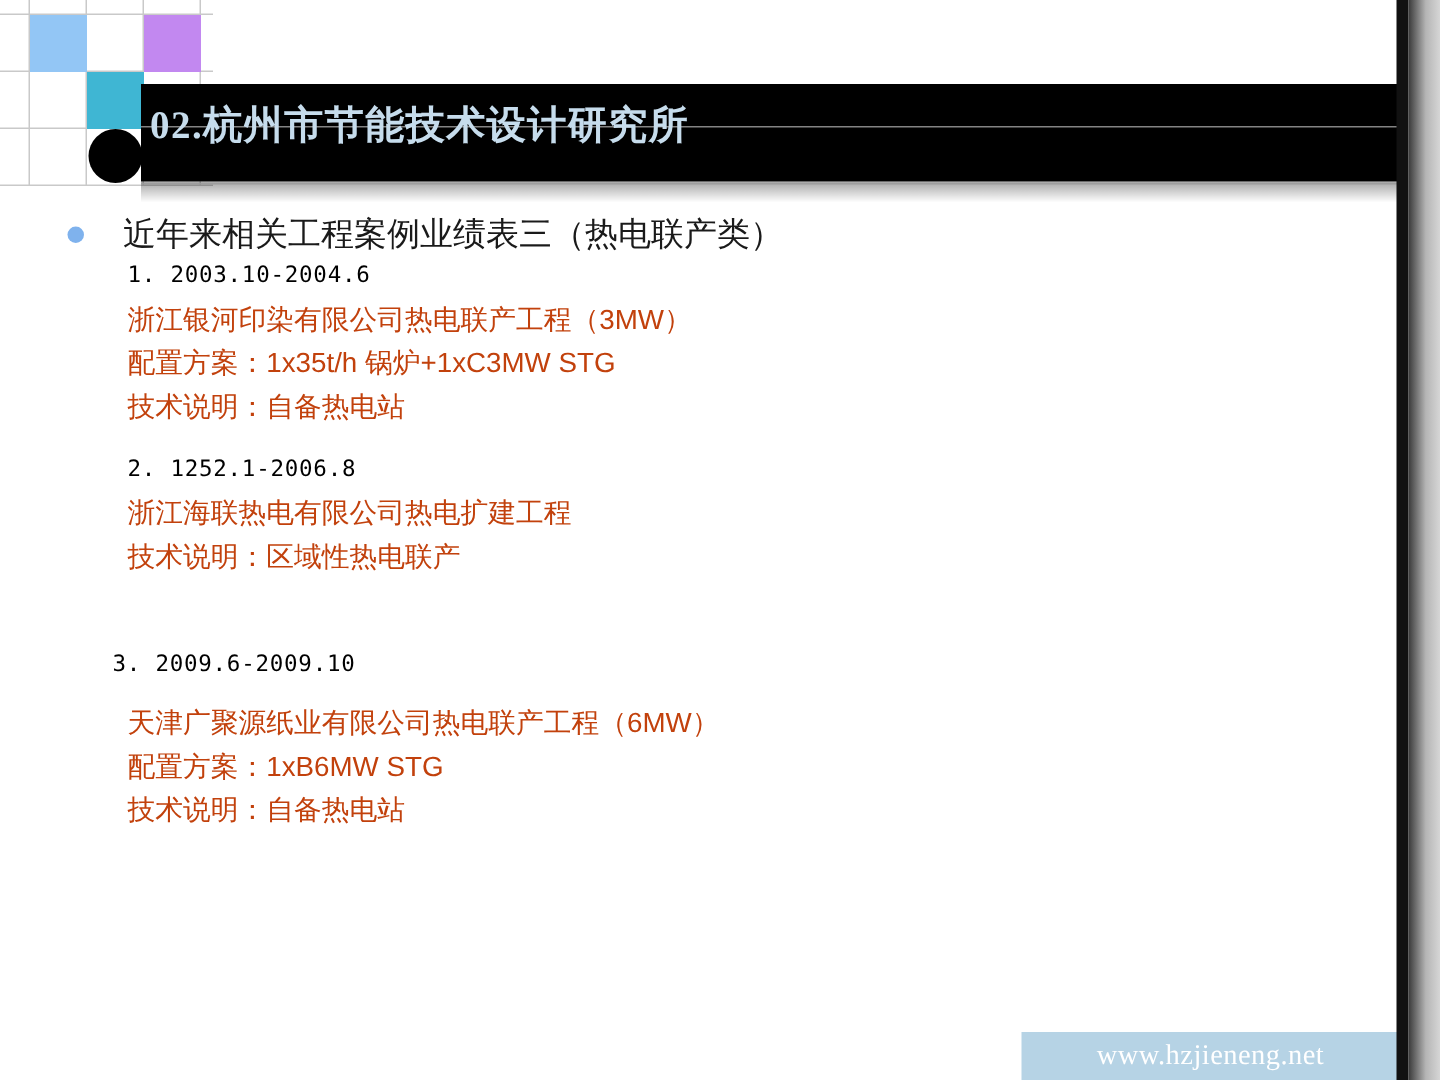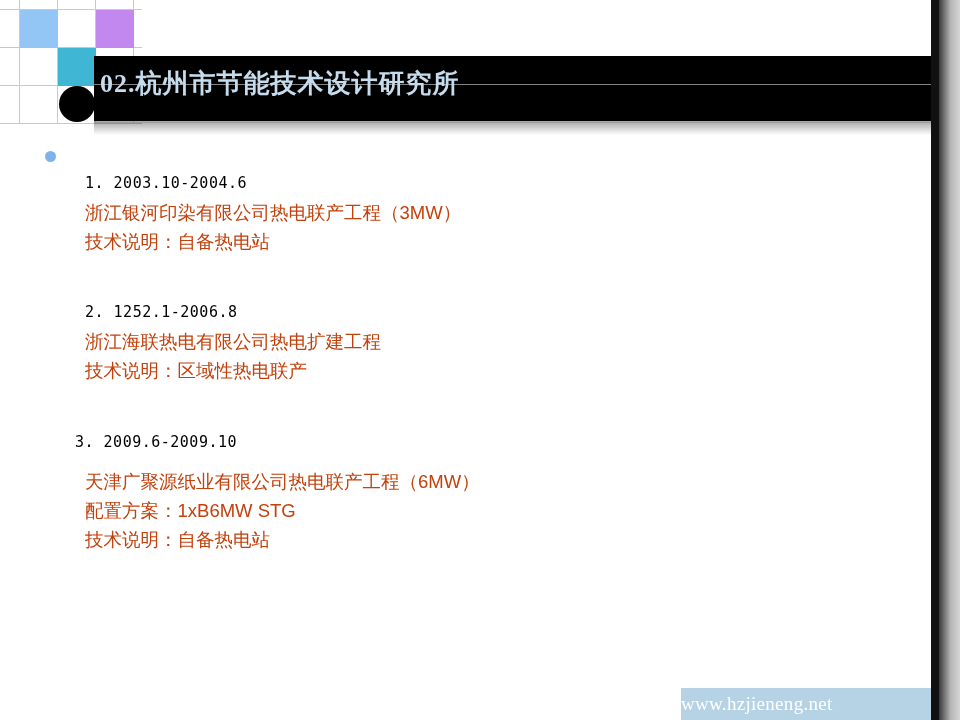--- a/index.html
+++ b/index.html
@@ -143,20 +143,21 @@
     position: absolute;
     left: 681px; top: 688px;
     width: 252px; height: 32px;
     background: #b6d3e5;
   }
   .footer-text {
     position: absolute;
     left: 0; right: 0; top: 0;
     height: 16px;
     line-height: 32px;
+    text-align: center;
     font-family: "Liberation Serif", "DejaVu Serif", serif;
     font-size: 19px;
     color: #ffffff;
     letter-spacing: .3px;
   }
 
   
   .edge-dark {
     position: absolute;
     right: 21px; top: 0;
@@ -193,25 +194,27 @@
 
   <div class="title-bar"></div>
   <div class="grid-over" style="left:94px; top:84px;  width:843px;"></div>
   <div class="grid-over" style="left:94px; top:122px; width:843px;"></div>
   <div class="title-text">02.杭州市节能技术设计研究所</div>
 
   <div class="body-area">
 
     <div class="lead-row">
       <span class="lead-bullet"></span>
+      <span class="lead-text">近年来相关工程案例业绩表三（热电联产类）</span>
     </div>
 
     <div class="entry" id="entry-1">
       <div class="entry-num">1.  2003.10-2004.6</div>
       <div class="entry-line">浙江银河印染有限公司热电联产工程（3MW）</div>
+      <div class="entry-line">配置方案：1x35t/h 锅炉+1xC3MW STG</div>
       <div class="entry-line">技术说明：自备热电站</div>
     </div>
 
     <div class="entry" id="entry-2">
       <div class="entry-num">2.  1252.1-2006.8</div>
       <div class="entry-line">浙江海联热电有限公司热电扩建工程</div>
       <div class="entry-line">技术说明：区域性热电联产</div>
     </div>
 
     <div class="entry" id="entry-3">

